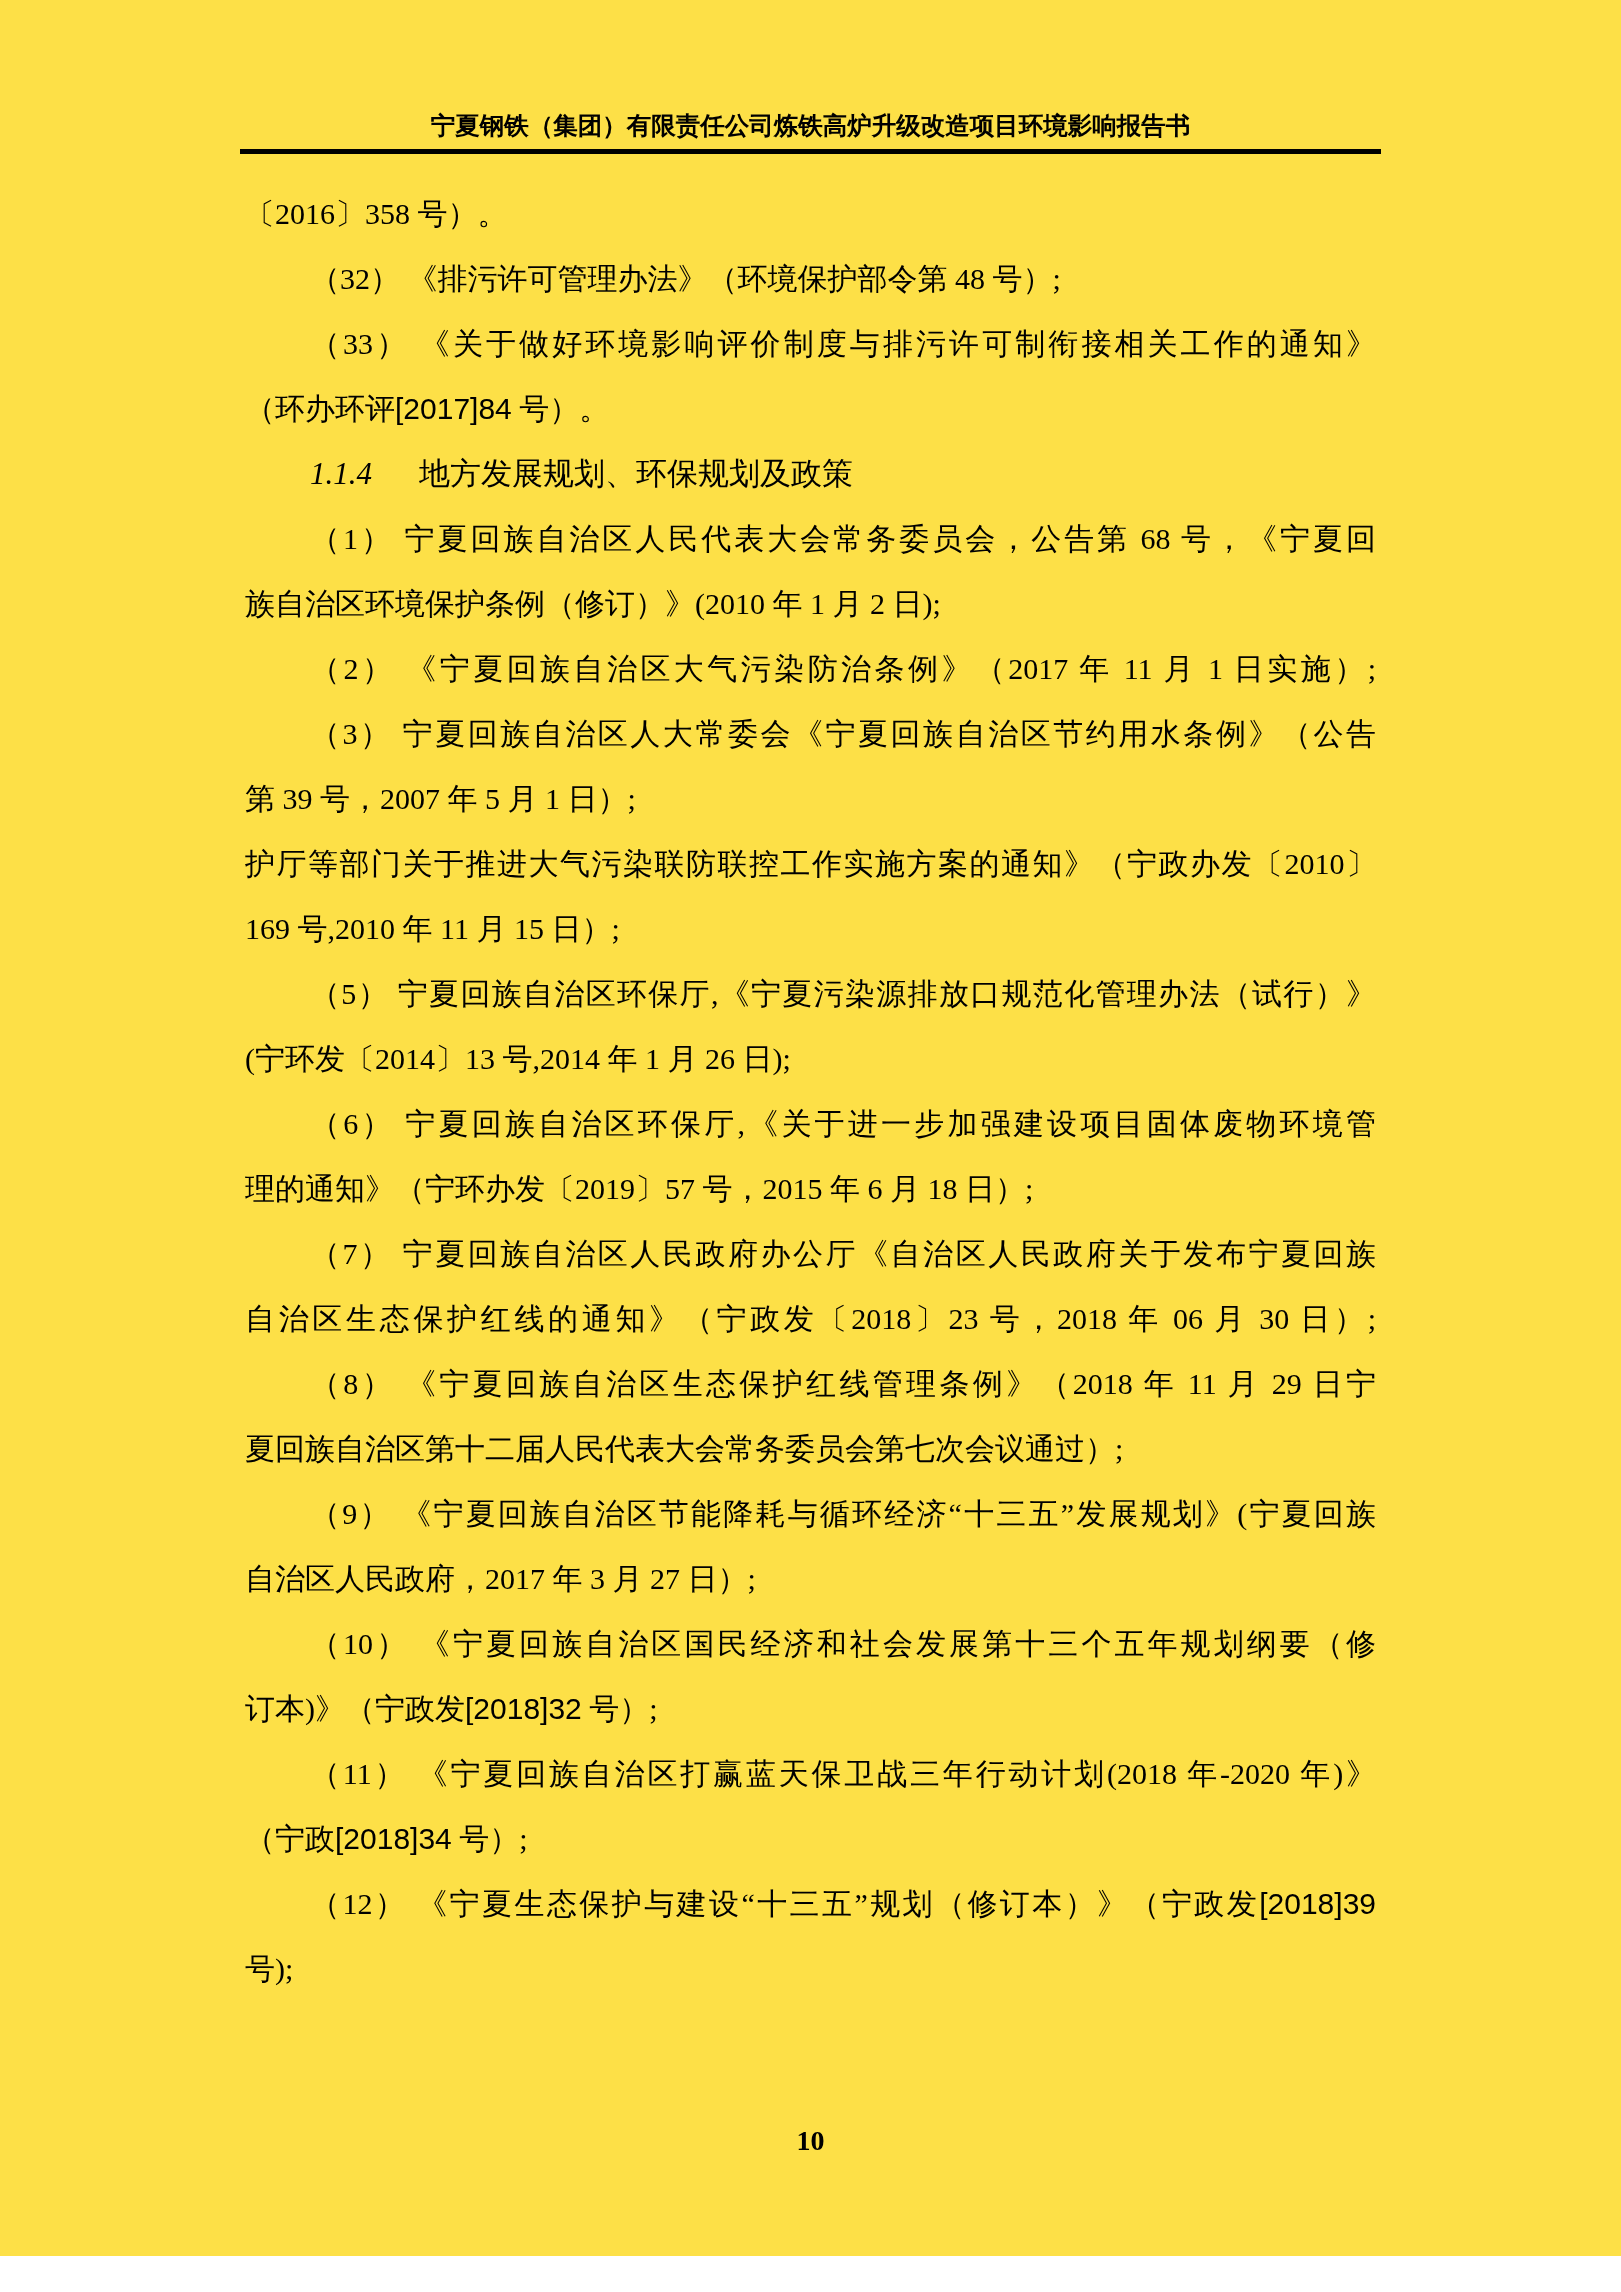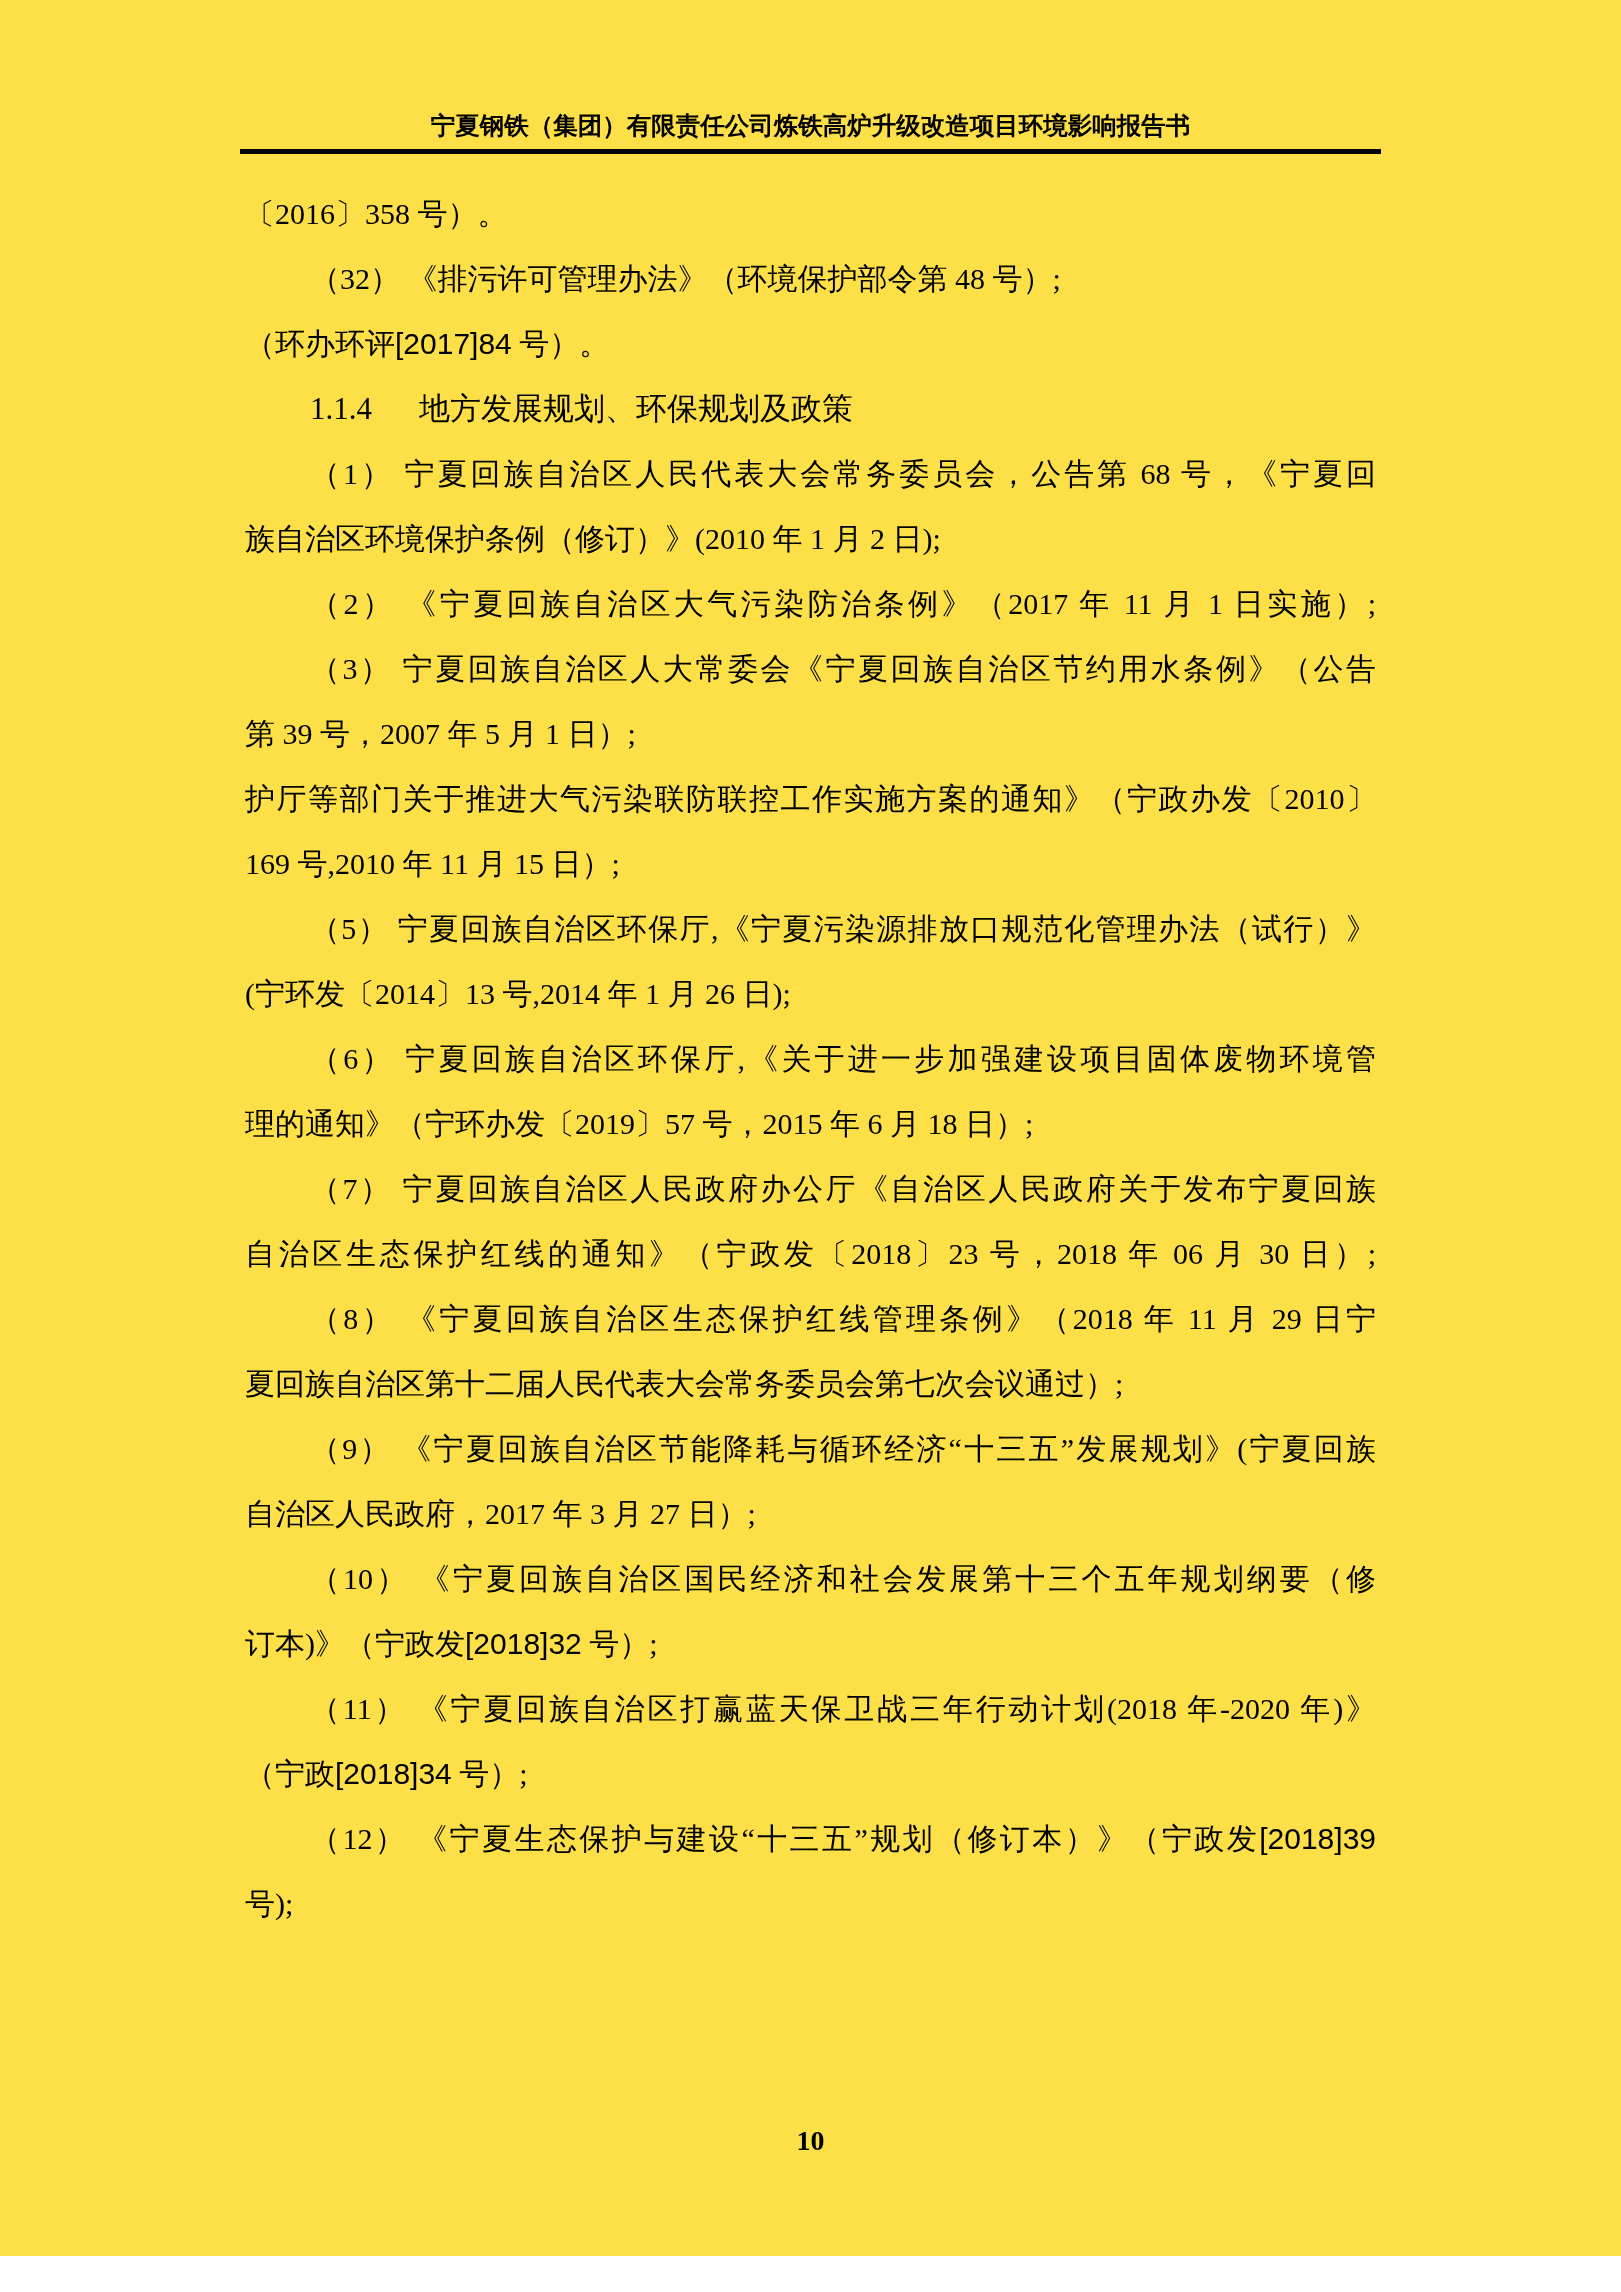--- a/index.html
+++ b/index.html
@@ -44,21 +44,21 @@
   }
   .line.fill { text-align-last: justify; }
   .line.indent { text-indent: 65px; }
   .heading-line {
     height: 65px;
     line-height: 65px;
     overflow: hidden;
     text-indent: 65px;
     font-size: 31px;
   }
-  .heading-num { margin-right: 47px; }
+  .heading-num { margin-right: 47px; font-style: italic; }
   .refnum { font-family: "Liberation Sans", "DejaVu Sans", sans-serif; }
   .page-number {
     position: absolute;
     left: 0;
     right: 0;
     top: 2125px;
     text-align: center;
     font-size: 28px;
     line-height: 31px;
     font-weight: 700;
@@ -71,20 +71,21 @@
 <div class="page">
 
   <div class="running-header">
     <div class="header-title">宁夏钢铁（集团）有限责任公司炼铁高炉升级改造项目环境影响报告书</div>
     <div class="header-rule"></div>
   </div>
 
   <div class="body-text">
       <div class="line">〔2016〕358 号）。</div>
       <div class="line indent">（32） 《排污许可管理办法》（环境保护部令第 48 号）;</div>
+      <div class="line indent fill">（33） 《关于做好环境影响评价制度与排污许可制衔接相关工作的通知》</div>
       <div class="line">（环办环评<span class="refnum">[2017]84</span> 号）。</div>
       <div class="heading-line"><span class="heading-num">1.1.4</span><span>地方发展规划、环保规划及政策</span></div>
       <div class="line indent fill">（1） 宁夏回族自治区人民代表大会常务委员会，公告第 68 号，《宁夏回</div>
       <div class="line">族自治区环境保护条例（修订）》(2010 年 1 月 2 日);</div>
       <div class="line indent fill">（2） 《宁夏回族自治区大气污染防治条例》（2017 年 11 月 1 日实施）;</div>
       <div class="line indent fill">（3） 宁夏回族自治区人大常委会《宁夏回族自治区节约用水条例》（公告</div>
       <div class="line">第 39 号，2007 年 5 月 1 日）;</div>
       <div class="line fill">护厅等部门关于推进大气污染联防联控工作实施方案的通知》（宁政办发〔2010〕</div>
       <div class="line">169 号,2010 年 11 月 15 日）;</div>
       <div class="line indent fill">（5） 宁夏回族自治区环保厅,《宁夏污染源排放口规范化管理办法（试行）》</div>

